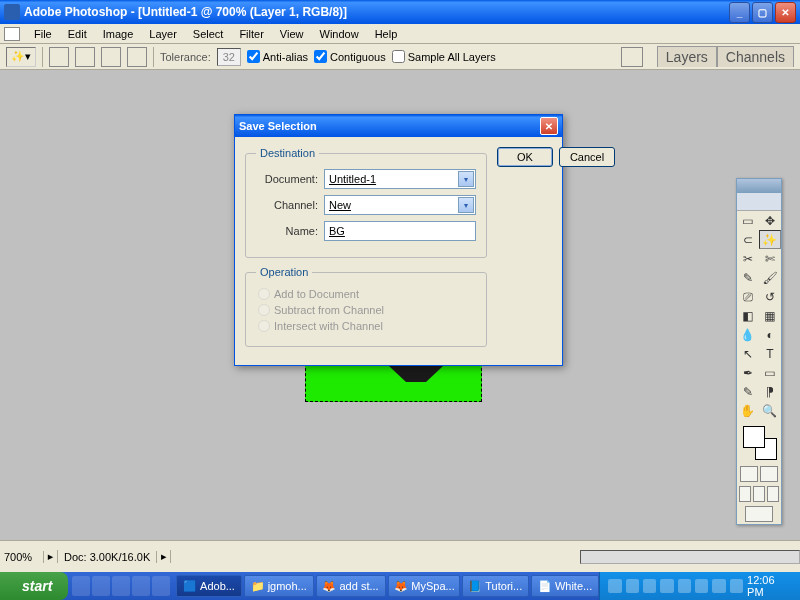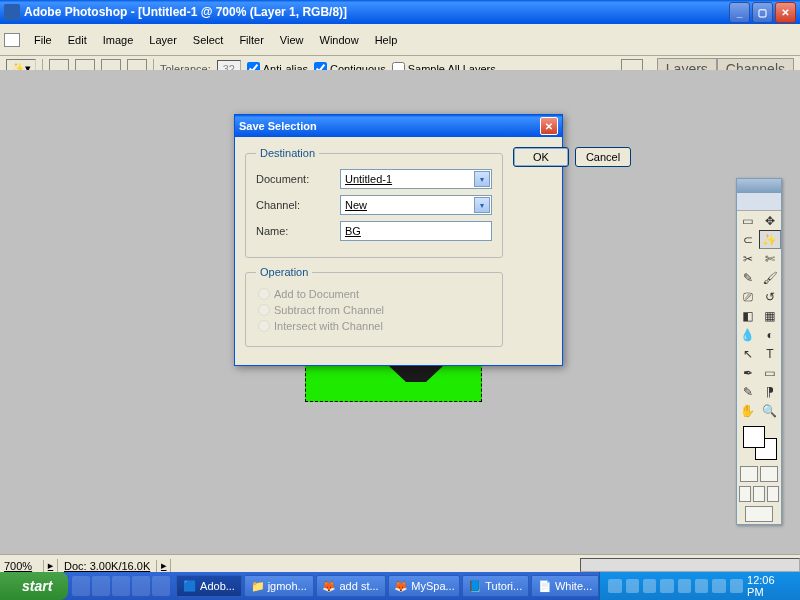--- a/index.html
+++ b/index.html
@@ -5,21 +5,21 @@
 * { margin: 0; padding: 0; box-sizing: border-box; font-family: Tahoma, sans-serif; font-size: 11px; }
 body { background: #c0c0c0; width: 800px; height: 600px; overflow: hidden; position: relative; }
 
 .titlebar { background: linear-gradient(to bottom, #0058e0, #3d91ff 10%, #0054e3); height: 24px; display: flex; align-items: center; padding: 8px 4px; color: white; font-weight: bold; }
 .titlebar .logo { width: 16px; height: 16px; background: #2a5fb0; margin-right: 4px; border-radius: 2px; }
 .titlebar .title { flex: 1; font-size: 12px; }
 .titlebar .win-btn { width: 21px; height: 21px; margin-left: 2px; border-radius: 3px; display: flex; align-items: center; justify-content: center; font-size: 10px; font-weight: bold; }
 .min-btn, .max-btn { background: linear-gradient(to bottom, #7ba3e8, #3d6fd6); border: 1px solid #2950a0; }
 .close-btn { background: linear-gradient(to bottom, #f09080, #d04028); border: 1px solid #a03020; }
 
-.menubar { background: #ece9d8; height: 32px; display: flex; align-items: center; padding: 0 4px; border-bottom: 1px solid #aca899; }
+.menubar { background: #ece9d8; height: 20px; display: flex; align-items: center; padding: 0 4px; border-bottom: 1px solid #aca899; }
 .menubar .file-icon { width: 16px; height: 14px; background: #fff; border: 1px solid #888; margin-right: 6px; }
 .menubar .menu-item { padding: 2px 8px; cursor: default; }
 
 .options-bar { background: #ece9d8; height: 26px; display: flex; align-items: center; padding: 0 6px; border-bottom: 1px solid #aca899; gap: 6px; }
 .tool-preset { width: 30px; height: 20px; border: 1px inset #ccc; background: #ece9d8; display: flex; align-items: center; justify-content: center; }
 .mode-btn { width: 20px; height: 20px; border: 1px solid #888; background: #ece9d8; }
 .opt-label { color: #555; }
 .tol-input { width: 24px; height: 18px; border: 1px inset #aaa; background: #f0f0f0; text-align: center; color: #888; }
 .chk { display: flex; align-items: center; gap: 3px; }
 .chk input { width: 13px; height: 13px; }
@@ -48,30 +48,30 @@
 .dialog-title span { flex: 1; }
 .dialog-close { width: 18px; height: 18px; background: linear-gradient(to bottom, #f09080, #d04028); border: 1px solid #fff; border-radius: 2px; display: flex; align-items: center; justify-content: center; color: #fff; font-size: 10px; }
 .dialog-body { padding: 10px; display: flex; gap: 10px; }
 .dialog-left { flex: 1; }
 .dialog-right { display: flex; flex-direction: row; gap: 6px; }
 .dlg-btn { width: 56px; height: 20px; background: #ece9d8; border: 1px solid #003c74; border-radius: 3px; }
 .dlg-btn.default { border: 1px solid #003c74; box-shadow: 0 0 0 1px #88aadd inset; }
 fieldset { border: 1px solid #bbb; border-radius: 3px; padding: 10px 10px; margin-bottom: 8px; }
 legend { color: #16528f; padding: 0 4px; }
 .field-row { display: flex; align-items: center; margin-bottom: 6px; }
-.field-row label { width: 62px; text-align: left; margin-right: 22px; color: #333; }
+.field-row label { width: 62px; text-align: right; margin-right: 6px; color: #333; }
 .field-row .combo, .field-row .txt { flex: 1; height: 20px; border: 1px solid #7b9ebd; background: #fff; padding: 0 4px; display: flex; align-items: center; text-decoration: underline; }
 .combo { position: relative; }
 .combo-arrow { position: absolute; right: 1px; top: 1px; width: 16px; height: 16px; background: linear-gradient(to bottom,#cfe2fb,#a9c7f2); border: 1px solid #7b9ebd; display: flex; align-items: center; justify-content: center; font-size: 8px; color: #4a6; color:#2b5fb0; }
 .radio-row { display: flex; align-items: center; gap: 4px; margin-bottom: 4px; padding-left: 2px; }
 .radio-row input { width: 12px; height: 12px; }
 .radio-row.disabled { color: #999; }
 .radio-row.disabled input { opacity: 0.5; }
 
-.statusbar { position: absolute; bottom: 28px; left: 0; right: 0; height: 18px; background: #ece9d8; border-top: 1px solid #aca899; display: flex; align-items: flex-end; font-size: 10px; text-decoration: underline; }
+.statusbar { position: absolute; bottom: 28px; left: 0; right: 0; height: 32px; background: #ece9d8; border-top: 1px solid #aca899; display: flex; align-items: center; font-size: 10px; }
 .zoom-box { width: 44px; border-right: 1px solid #aca899; padding: 0 4px; }
 .sb-arrow { width: 14px; text-align: center; border-right: 1px solid #aca899; }
 .doc-info { padding: 0 6px; border-right: 1px solid #aca899; }
 .sb-drag { flex: 1; }
 .sb-hscroll { width: 220px; height: 14px; background: #ddd; border: 1px inset #aaa; }
 
 .taskbar { position: absolute; bottom: 0; left: 0; right: 0; height: 28px; background: linear-gradient(to bottom, #3168d5, #2355c0); display: flex; align-items: center; }
 .start-btn { height: 28px; background: linear-gradient(to bottom, #48a348, #2e8a2e); color: #fff; font-weight: bold; font-style: italic; padding: 0 16px 0 22px; border-radius: 0 8px 8px 0; display: flex; align-items: center; font-size: 14px; position: relative; }
 .ql { display: flex; gap: 2px; margin-left: 4px; }
 .ql-btn { width: 18px; height: 20px; background: rgba(255,255,255,0.15); border-radius: 2px; }

